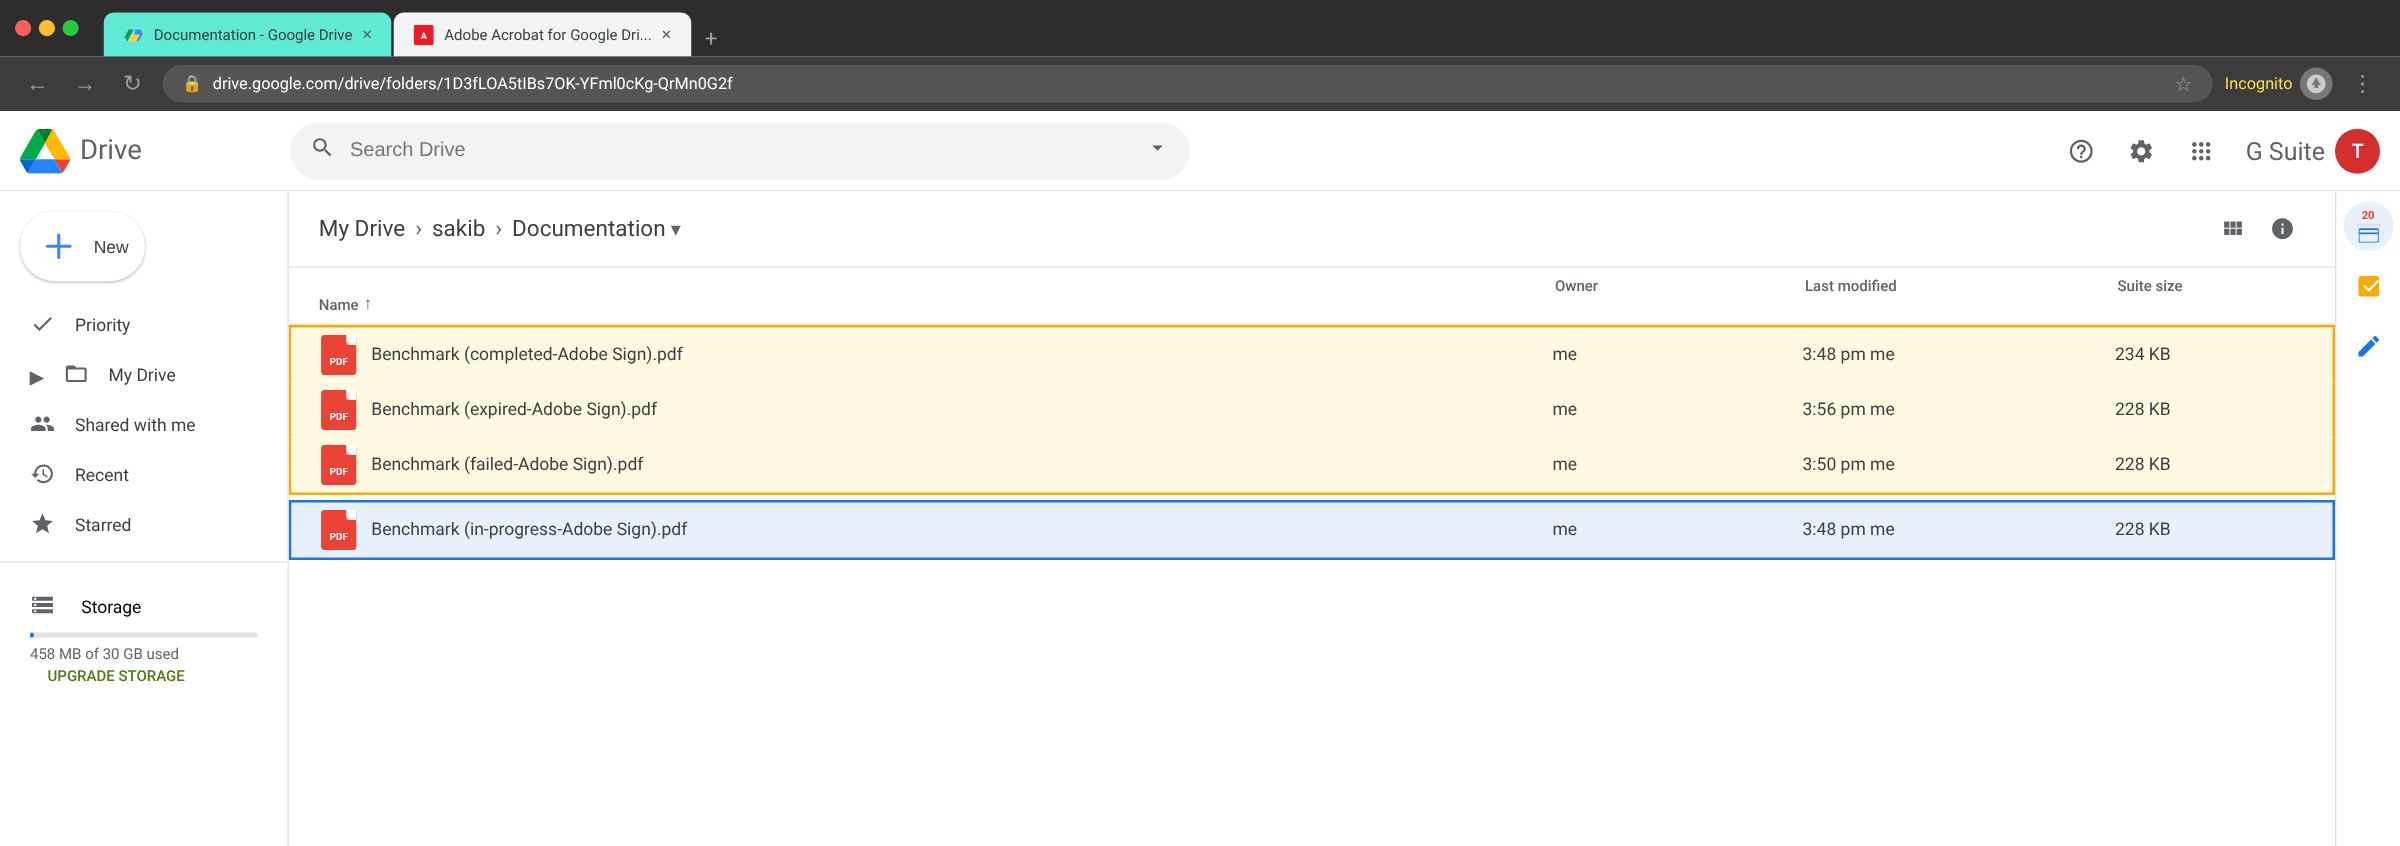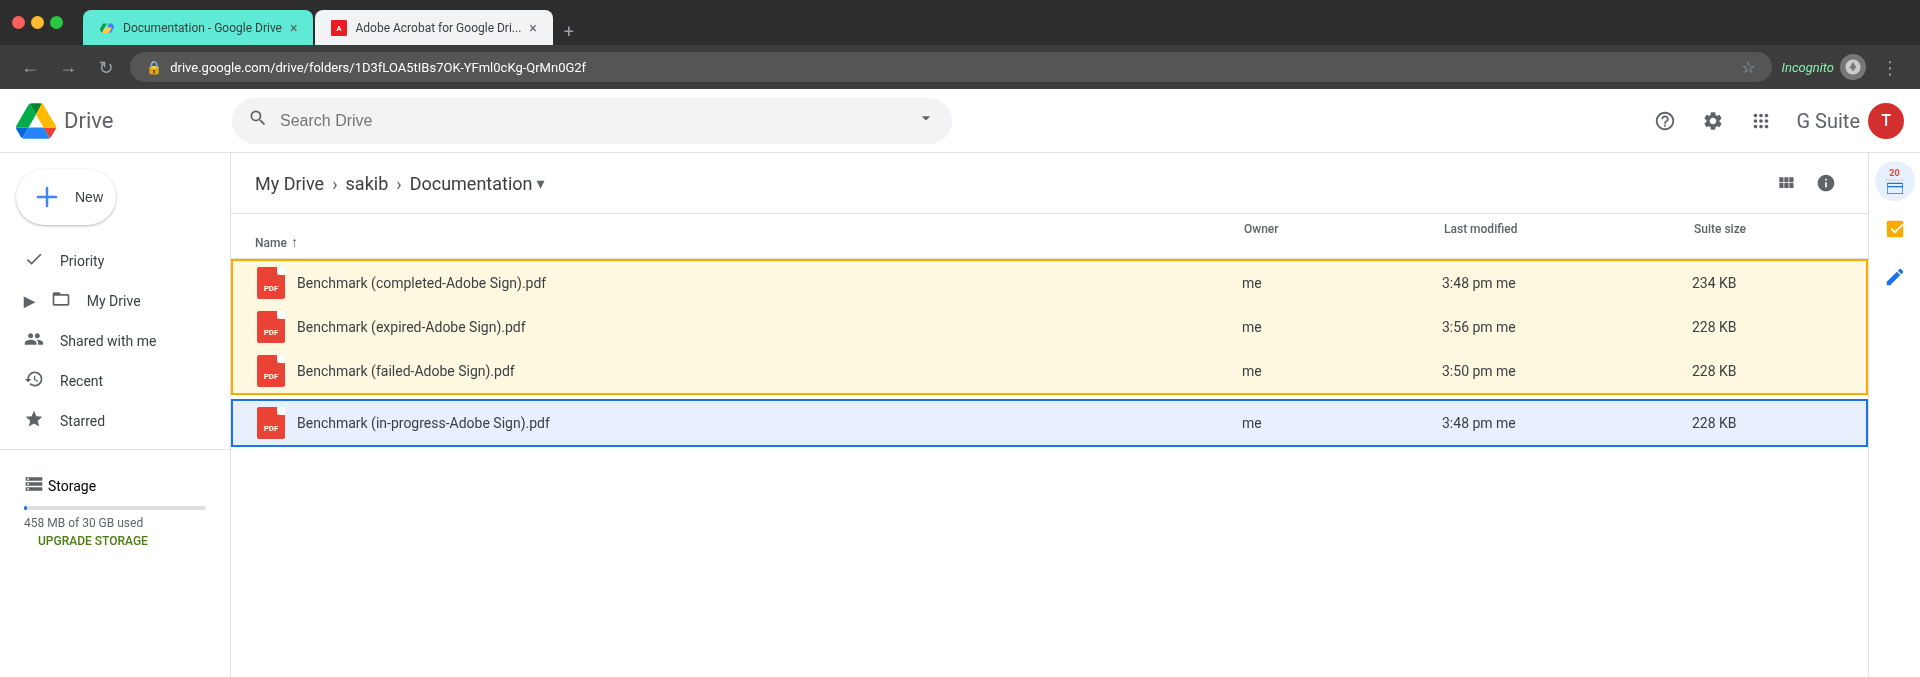--- a/index.html
+++ b/index.html
@@ -86,23 +86,22 @@
       align-items: center;
       gap: 8px;
     }
     .lock-icon { color: #9aa0a6; font-size: 13px; }
     .address-text { color: #fff; font-size: 13px; }
     .star-icon { color: #9aa0a6; margin-left: auto; font-size: 16px; }
     .incognito-area {
       display: flex;
       align-items: center;
       gap: 6px;
-      color: #86efac;
+      color: #fde047;
       font-size: 13px;
-      font-style: italic;
     }
     .incognito-avatar {
       width: 26px; height: 26px; border-radius: 50%;
       background: #777;
       display: flex; align-items: center; justify-content: center;
       color: #fff; font-size: 13px;
     }
 
     
     .app-header {
@@ -491,21 +490,21 @@
             <path d="M12 17.27L18.18 21l-1.64-7.03L22 9.24l-7.19-.61L12 2 9.19 8.63 2 9.24l5.46 4.73L5.82 21z"></path>
           </svg>
       </span>
       <span class="sidebar-label">Starred</span>
     </div>
 
 
     <div class="sidebar-divider"></div>
 
     <div class="storage-section">
-      <div style="display:flex;align-items:center;gap:4px;margin-bottom:8px;">
+      <div style="display:flex;align-items:center;gap:21px;margin-bottom:8px;">
         <span>
           <svg width="20" height="20" viewBox="0 0 24 24" fill="#5f6368">
               <path d="M2 20h20v-4H2v4zm2-3h2v2H4v-2zM2 4v4h20V4H2zm4 3H4V5h2v2zm-4 7h20v-4H2v4zm2-3h2v2H4v-2z"></path>
             </svg>
         </span>
         <span class="sidebar-label">Storage</span>
       </div>
       <div class="storage-bar-bg">
         <div class="storage-bar-fill" style="width: 1.5%;"></div>
       </div>

